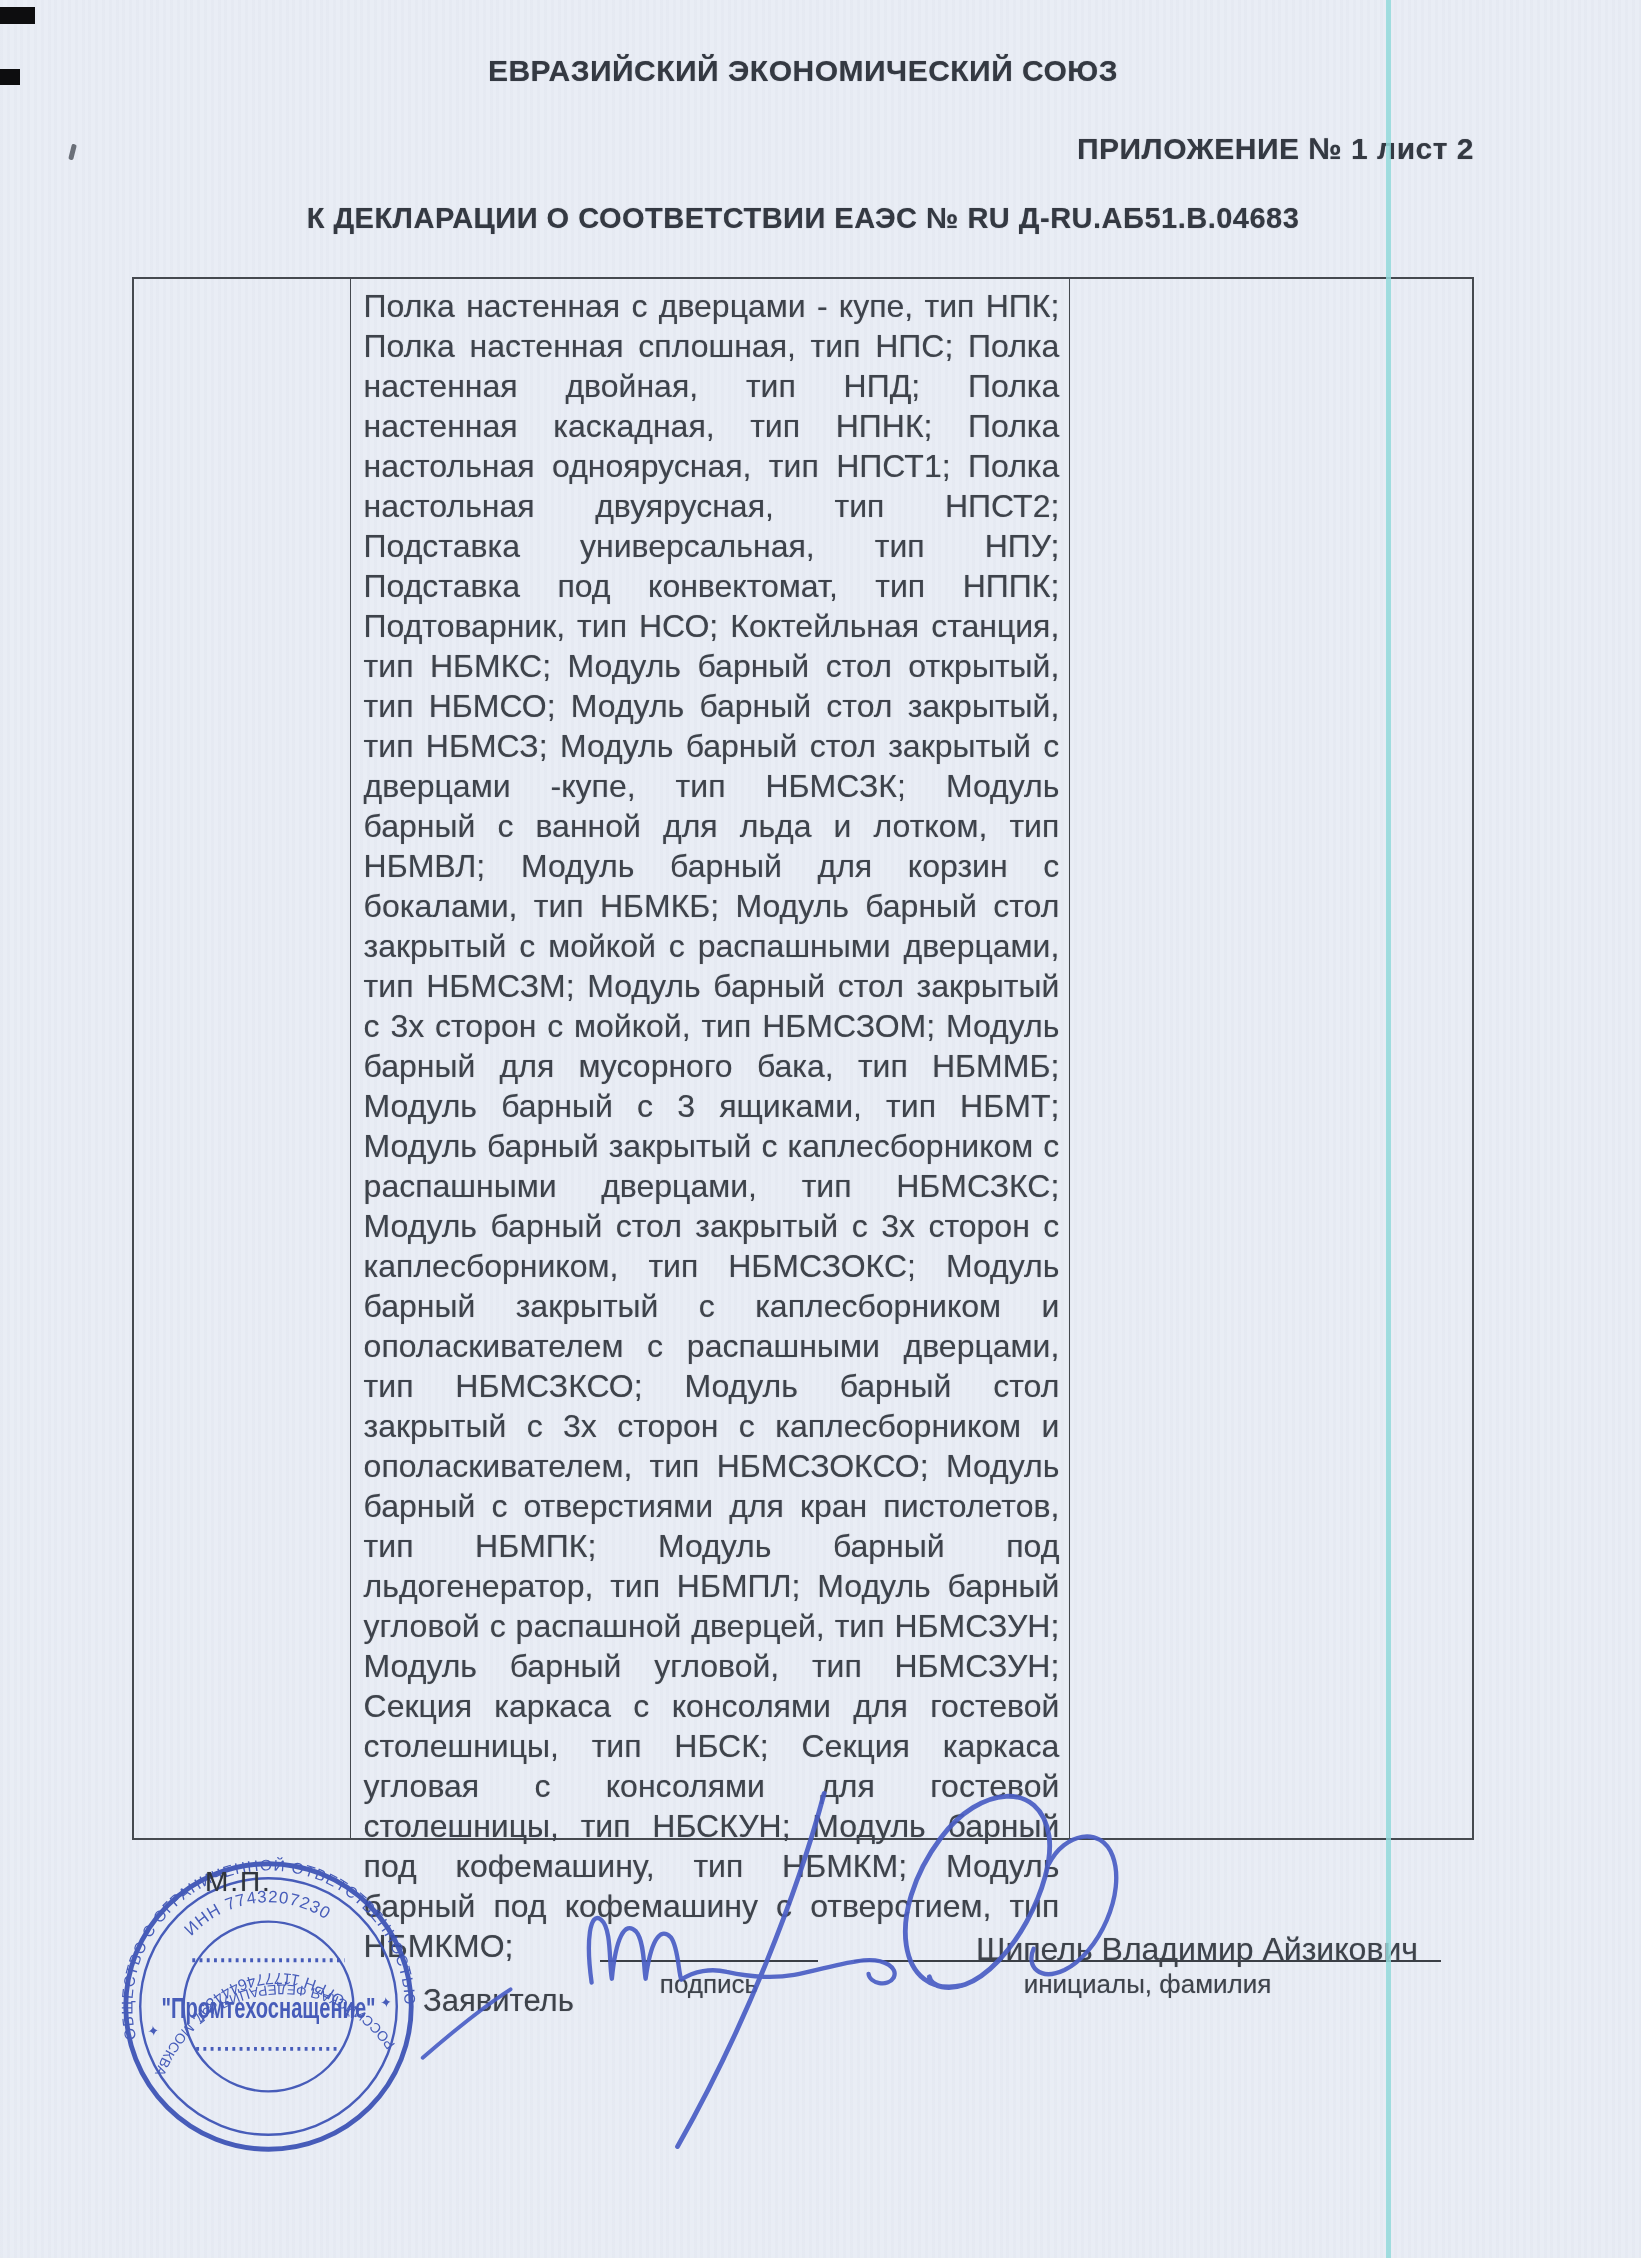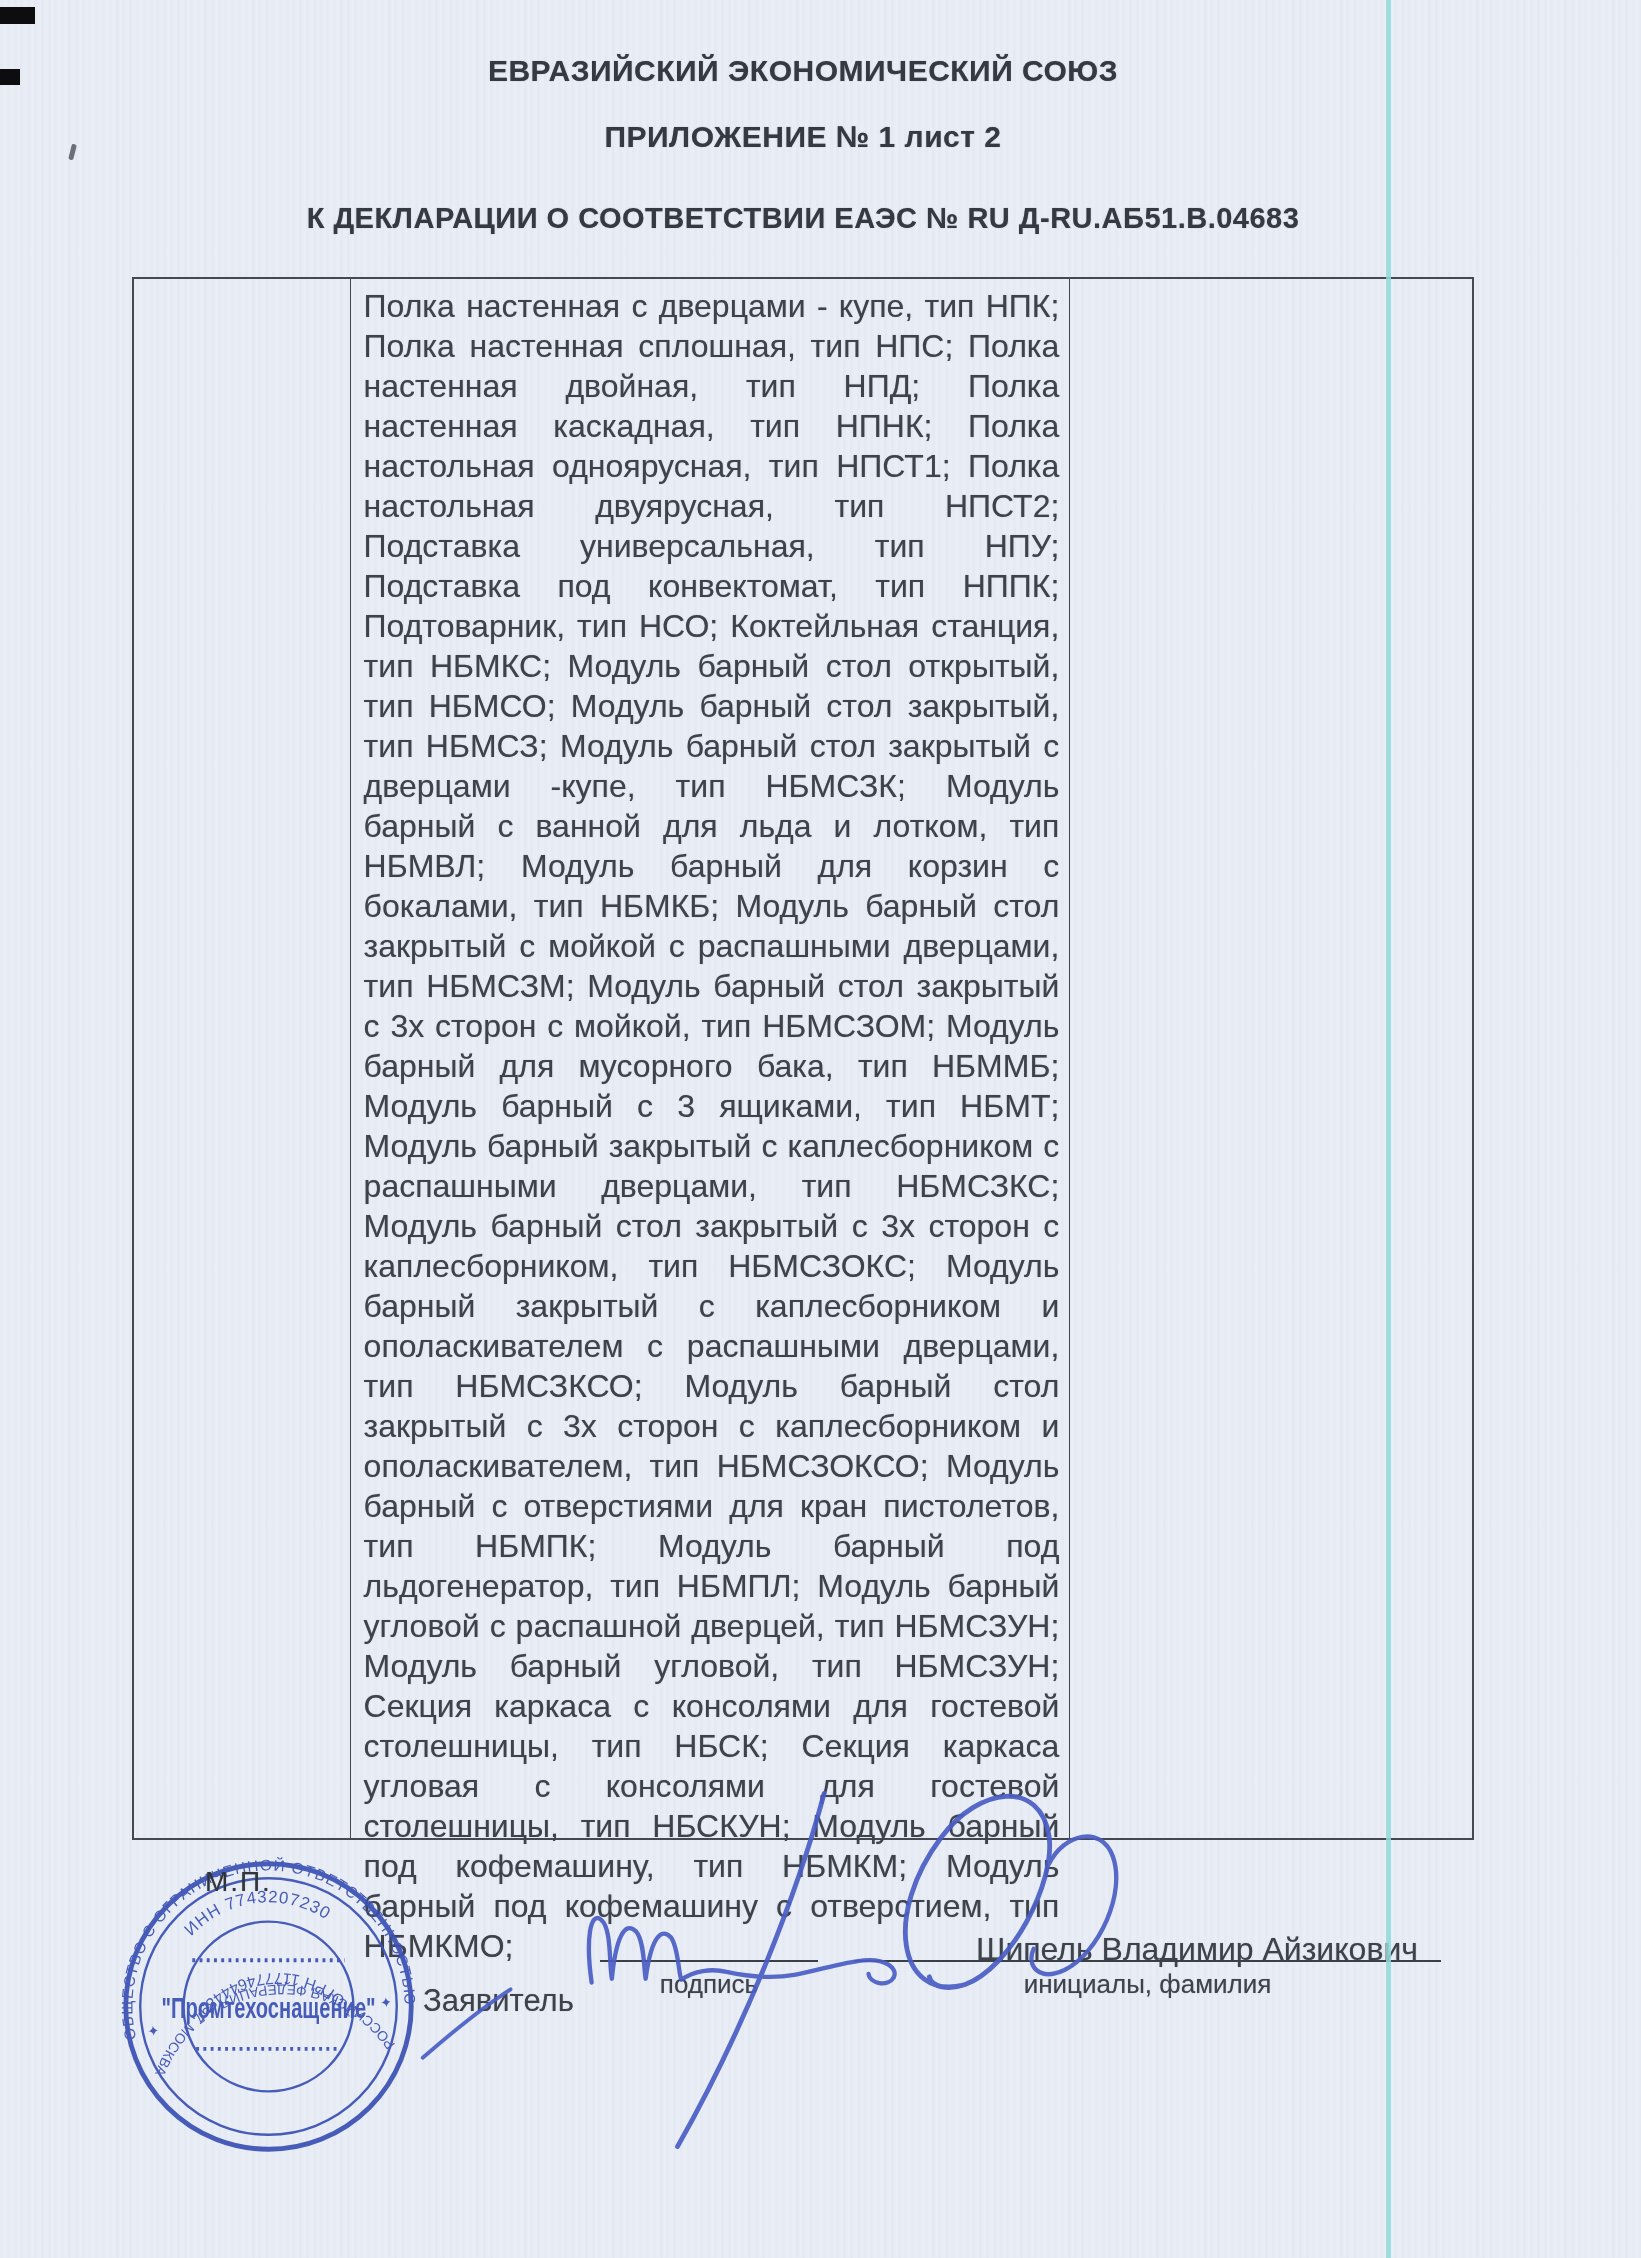--- a/index.html
+++ b/index.html
@@ -30,21 +30,21 @@
     background:#93d9da; opacity:.85; z-index:50;
   }
 
   
   .hdr{
     position:absolute; left:132px; width:1342px; text-align:center;
     font-weight:bold; font-size:30px; letter-spacing:0.5px;
     color:#343942; text-shadow:0 0 1px rgba(52,57,66,0.5);
   }
   .hdr1{ top:54px; }
-  .hdr2{ top:120px; }
+  .hdr2{ top:132px;text-align:right; }
   .hdr3{ top:202px; font-size:29px; }
 
   
   .doc-table{
     position:absolute; left:132px; top:277px; width:1342px; height:1563px;
     border:2.9px solid #45494f; box-sizing:border-box;
     display:flex;
   }
   .col{ box-sizing:border-box; height:100%; }
   .col-1{ width:217px; border-right:1.9px solid #45494f; }

